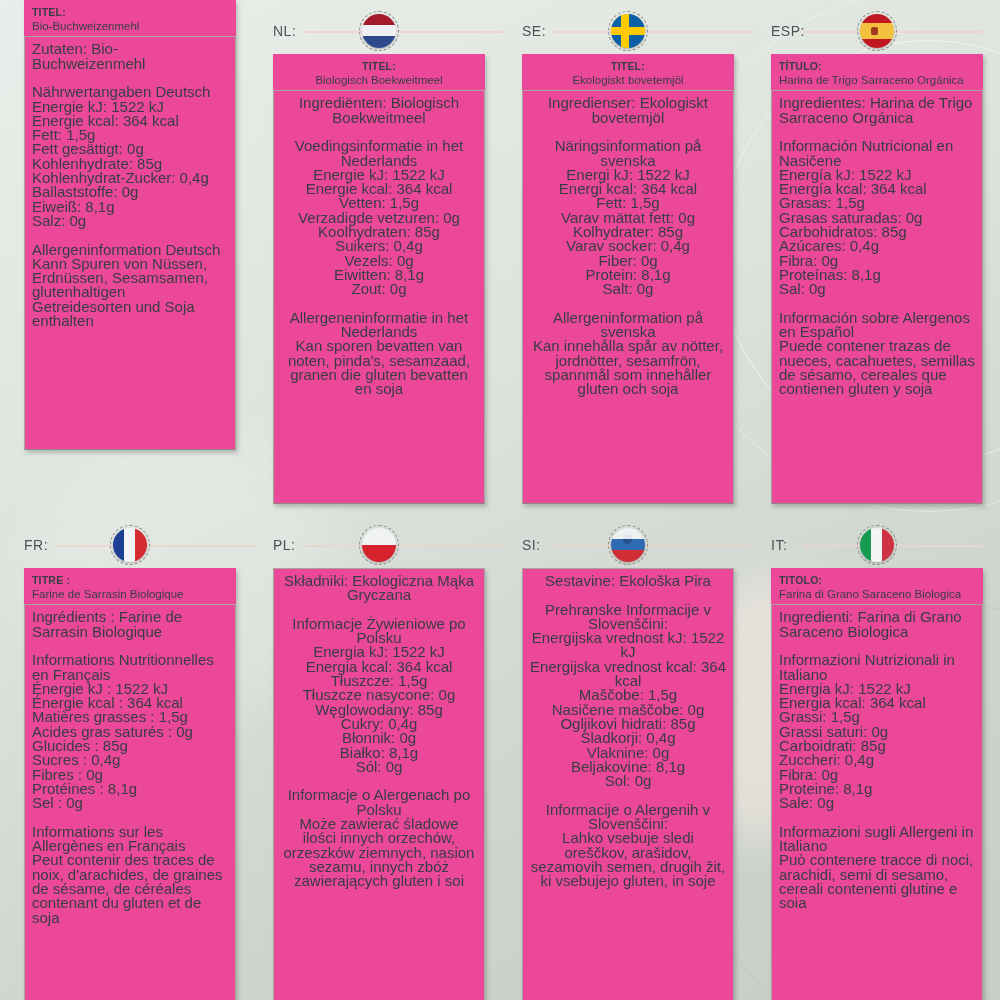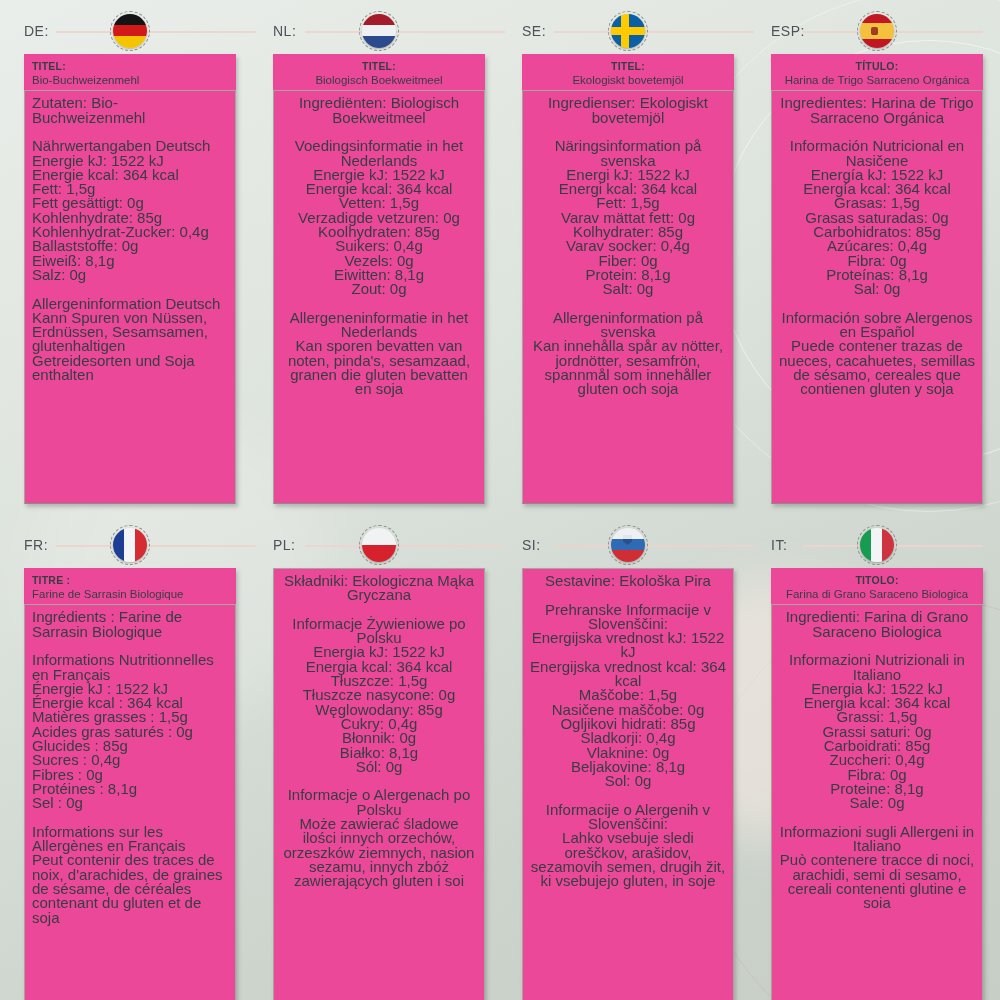--- a/index.html
+++ b/index.html
@@ -63,38 +63,33 @@
   .panel-title .t-label{font-size:10.5px;font-weight:bold;letter-spacing:.2px;}
   .panel-title .t-name{font-size:11.5px;margin-top:1px;line-height:1.25;}
   .panel-body{
     flex:1;border:1px solid #a9a39d;border-bottom:1px solid #8f8a85;
     margin:0;padding:5px 7px;overflow:hidden;
     font-size:15px;line-height:14.3px;
   }
   .panel-body .line{min-height:14.3px;}
   .align-left .panel-title,.align-left .panel-body{text-align:left;}
   .align-center .panel-title,.align-center .panel-body{text-align:center;}
-  .align-right .panel-title,.align-right .panel-body{text-align:center;}
+  .align-right .panel-title,.align-right .panel-body{text-align:left;}
 </style>
 </head>
 <body>
 
 <div class="deco ring2"></div>
 <div class="deco ring1"></div>
 <div class="deco ring3"></div>
 <div class="deco blob1"></div>
 <div class="deco blob2"></div>
 
 <div class="grid">
   <div class="cell row1 align-left">
-    <div class="lang-header">
-      <span class="lang-code">DE:</span>
-      <span class="lang-line"></span>
-      <span class="flag flag-de"></span>
-    </div>
     <div class="panel">
       <div class="panel-title">
         <div class="t-label">TITEL:</div>
         <div class="t-name">Bio-Buchweizenmehl</div>
       </div>
       <div class="panel-body">
           <div class="line">Zutaten: Bio-Buchweizenmehl</div>
           <div class="line"></div>
           <div class="line">Nährwertangaben Deutsch</div>
           <div class="line">Energie kJ: 1522 kJ</div>

